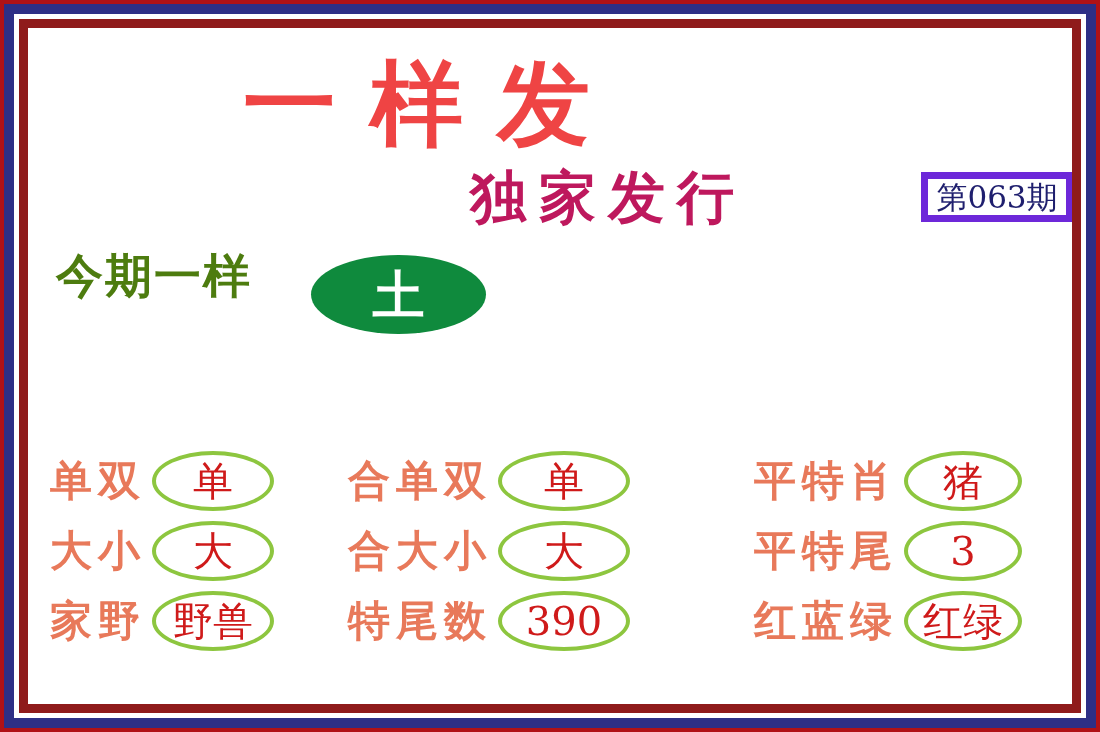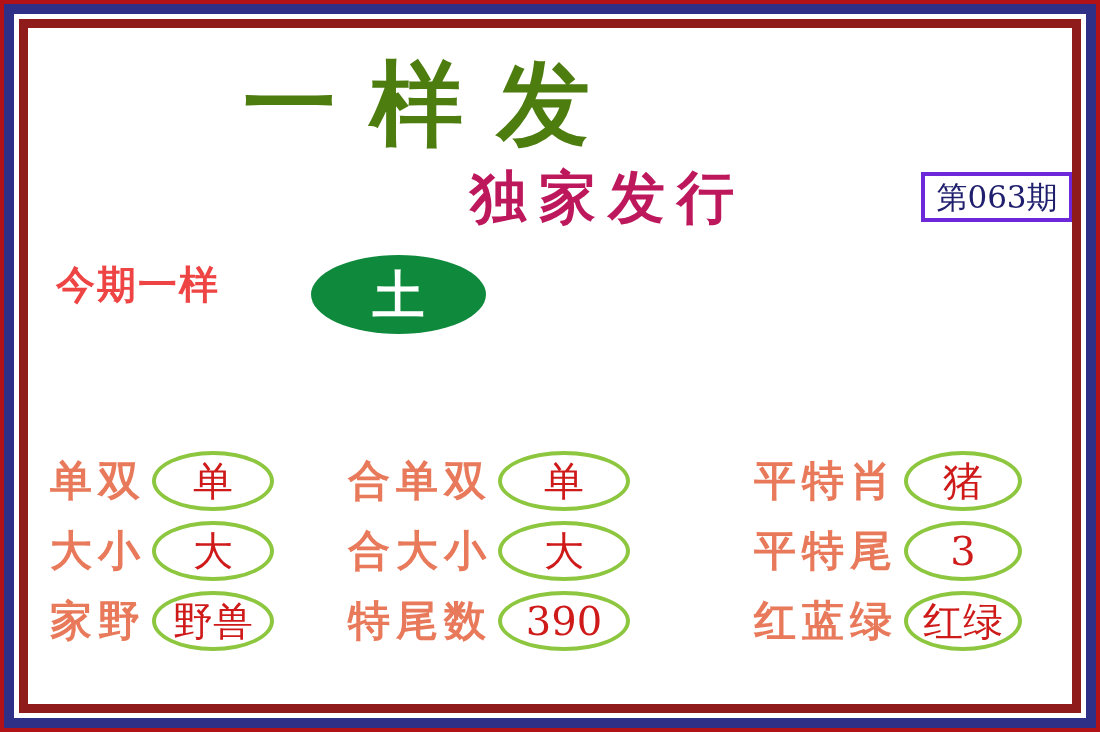--- a/index.html
+++ b/index.html
@@ -48,21 +48,21 @@
   }
 
   
   .main-title {
     position: absolute;
     left: 215px;
     top: 30px;
     font-family: "DejaVu Sans", "Liberation Sans", sans-serif;
     font-size: 93px;
     font-weight: bold;
-    color: #4d7c0f;
+    color: #ef4444;
     letter-spacing: 34px;
     line-height: 1;
     white-space: nowrap;
   }
   .subtitle {
     position: absolute;
     left: 442px;
     top: 140px;
     font-family: "DejaVu Serif", "Liberation Serif", serif;
     font-size: 57px;
@@ -71,44 +71,44 @@
     letter-spacing: 12px;
     line-height: 1;
     white-space: nowrap;
   }
   .period-badge {
     position: absolute;
     left: 893px;
     top: 144px;
     width: 152px;
     height: 50px;
-    border: 4px solid #6d28d9;
+    border: 7px solid #6d28d9;
     background: #ffffff;
     display: flex;
     align-items: center;
     justify-content: center;
     box-sizing: border-box;
   }
   .period-badge-text {
     font-family: "DejaVu Serif", "Liberation Serif", serif;
     font-size: 31px;
     color: #1f1f6e;
     line-height: 1;
     white-space: nowrap;
   }
 
   
   .today-label {
     position: absolute;
     left: 28px;
-    top: 237px;
-    font-family: "DejaVu Serif", "Liberation Serif", serif;
-    font-size: 39px;
-    font-weight: bold;
-    color: #ef4444;
+    top: 224px;
+    font-family: "DejaVu Serif", "Liberation Serif", serif;
+    font-size: 47px;
+    font-weight: bold;
+    color: #4d7c0f;
     letter-spacing: 2px;
     line-height: 1;
     white-space: nowrap;
   }
   .today-oval {
     position: absolute;
     left: 283px;
     top: 227px;
     width: 175px;
     height: 79px;

